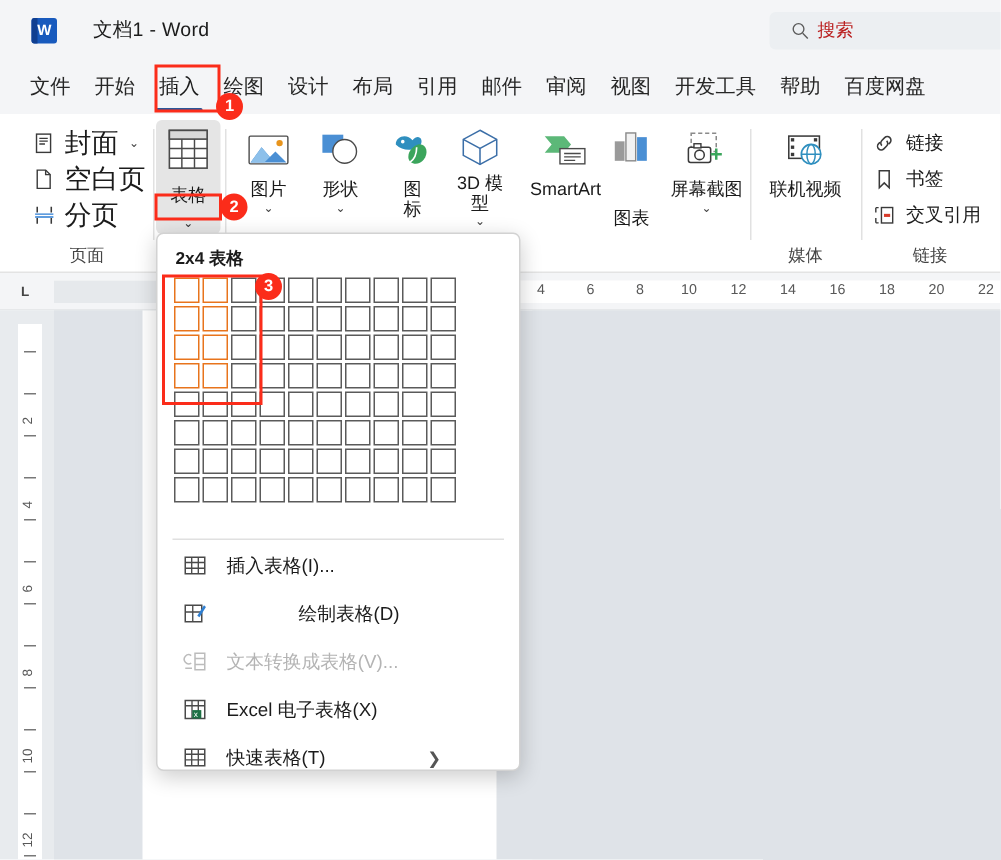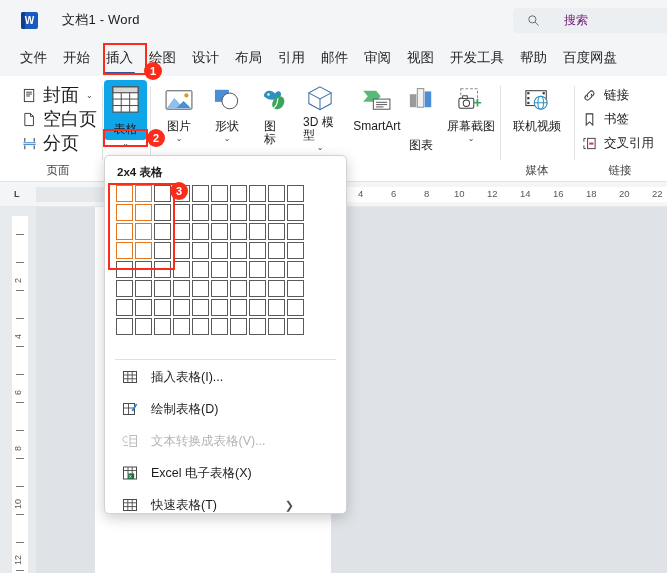--- a/index.html
+++ b/index.html
@@ -30,21 +30,21 @@
   }
   .doctitle {
     margin-left: 24px; font-size: 13px; color: #1b1b1b; letter-spacing: .2px;
   }
   .searchbox {
     position: absolute; left: 513px; top: 8px; width: 186px; height: 25px;
     background: #eceff2; border-radius: 4px;
     display: flex; align-items: center;
   }
   .searchbox .sicon { margin-left: 14px; width: 13px; height: 13px; display:block; }
-  .searchbox .stext { margin-left: 24px; font-size: 12px; color: #701a75; }
+  .searchbox .stext { margin-left: 5px; font-size: 12px; color: #b91c1c; }
 
   
   .tabsrow {
     position: absolute; left: 0; top: 40px; width: 667px; height: 36px;
     background: #f4f5f7;
     display: flex; align-items: center;
   }
   .tab {
     font-size: 13.5px; color: #262626; padding: 0 8px; height: 30px;
     display: flex; align-items: center; position: relative; white-space: nowrap;
@@ -75,30 +75,30 @@
   .smallbtn .lbl { font-size: 18px; color: #1b1b1b; white-space: nowrap; }
   .smallbtn .chev { font-size: 8px; color: #444; margin-left: 1px; }
 
   
   .bigbtn {
     position: absolute; top: 4px; width: 46px; height: 72px;
     display: flex; flex-direction: column; align-items: center;
   }
   .bigbtn .ico { height: 36px; display: flex; align-items: center; justify-content: center; margin-top: 2px;}
   .bigbtn .lbl {
-    font-size: 12px; color: #1b1b1b; text-align: left; line-height: 13px;
+    font-size: 12px; color: #1b1b1b; text-align: center; line-height: 13px;
     margin-top: 2px; white-space: nowrap;
   }
   .bigbtn .lbl.wrap { white-space: normal; width: 22px; }
   .bigbtn .chev { font-size: 8px; color: #444; line-height: 9px; margin-top: 1px; }
 
   
   .tablebtn {
-    position: absolute; left: 104px; top: 80px; width: 43px; height: 60px;
-    background: #0ea5e9; border-radius: 4px; z-index: 6;
+    position: absolute; left: 104px; top: 80px; width: 43px; height: 76px;
+    background: #e5e5e5; border-radius: 4px; z-index: 6;
     display: flex; flex-direction: column; align-items: center;
   }
   .tablebtn .ico { margin-top: 5px; }
   .tablebtn .lbl { font-size: 12px; color: #1b1b1b; margin-top: 2px; }
   .tablebtn .drop {
     width: 43px; height: 16px; display: flex; align-items: center; justify-content: center;
     font-size: 8px; color: #333; margin-top: 1px;
   }
 
   
@@ -586,21 +586,21 @@
           <rect x="1.5" y="2.5" width="13" height="11" fill="#fff" stroke="#4a4a4a" stroke-width="1"></rect>
           <line x1="1.5" y1="6" x2="14.5" y2="6" stroke="#4a4a4a" stroke-width=".9"></line>
           <line x1="1.5" y1="9.8" x2="14.5" y2="9.8" stroke="#4a4a4a" stroke-width=".9"></line>
           <line x1="5.8" y1="2.5" x2="5.8" y2="13.5" stroke="#4a4a4a" stroke-width=".9"></line>
           <line x1="10.2" y1="2.5" x2="10.2" y2="13.5" stroke="#4a4a4a" stroke-width=".9"></line>
         </svg>
       </span>
       <span class="mlbl">插入表格(I)...</span>
     </div>
 
-    <div class="mitem" style="top:238px;">
+    <div class="mitem" style="top:238px;gap:48px;">
       <span class="mico">
         <svg width="16" height="16" viewBox="0 0 16 16">
           <rect x="1.5" y="2.5" width="11" height="11" fill="#fff" stroke="#4a4a4a" stroke-width="1"></rect>
           <line x1="1.5" y1="7" x2="12.5" y2="7" stroke="#4a4a4a" stroke-width=".9"></line>
           <line x1="6.5" y1="2.5" x2="6.5" y2="13.5" stroke="#4a4a4a" stroke-width=".9"></line>
           <path d="M9.5 9.5 L14 2.5 L15.3 3.6 L11 10.5 Z" fill="#2f7fd1"></path>
         </svg>
       </span>
       <span class="mlbl">绘制表格(D)</span>
     </div>

